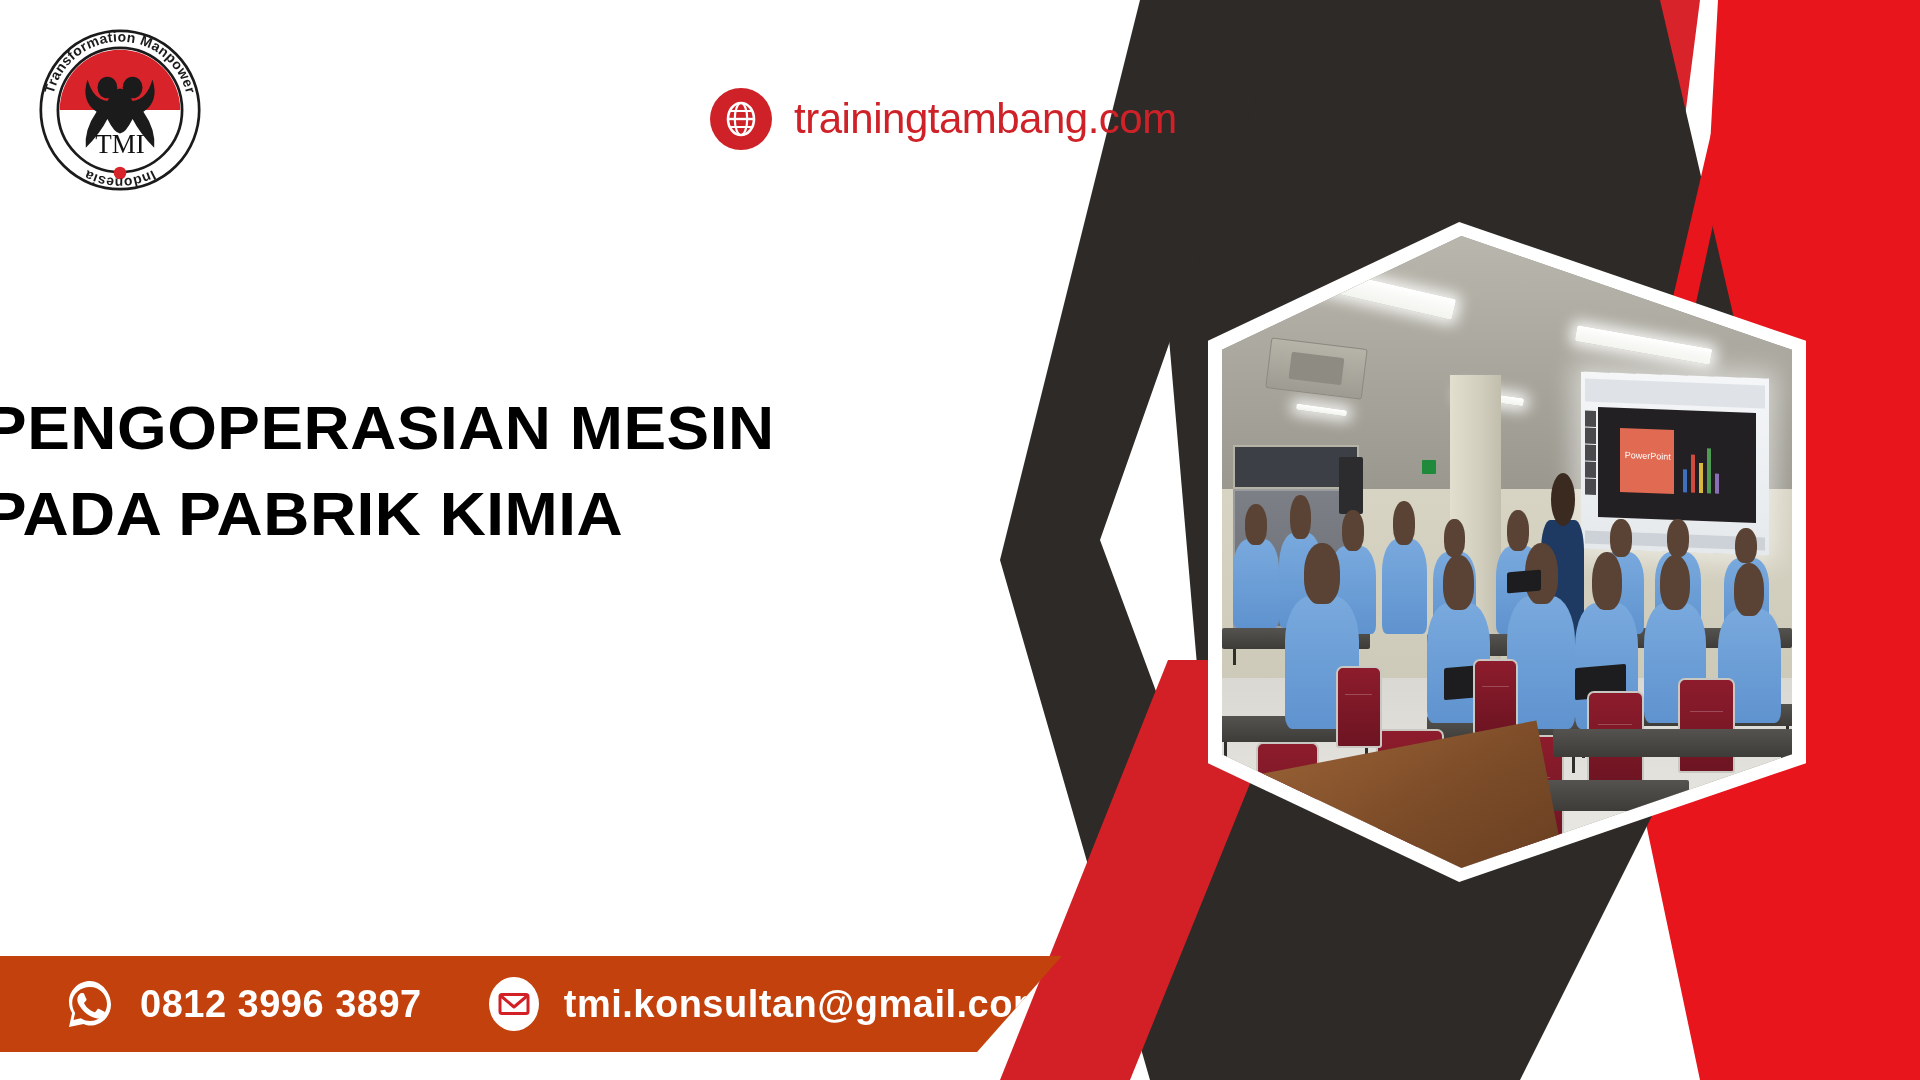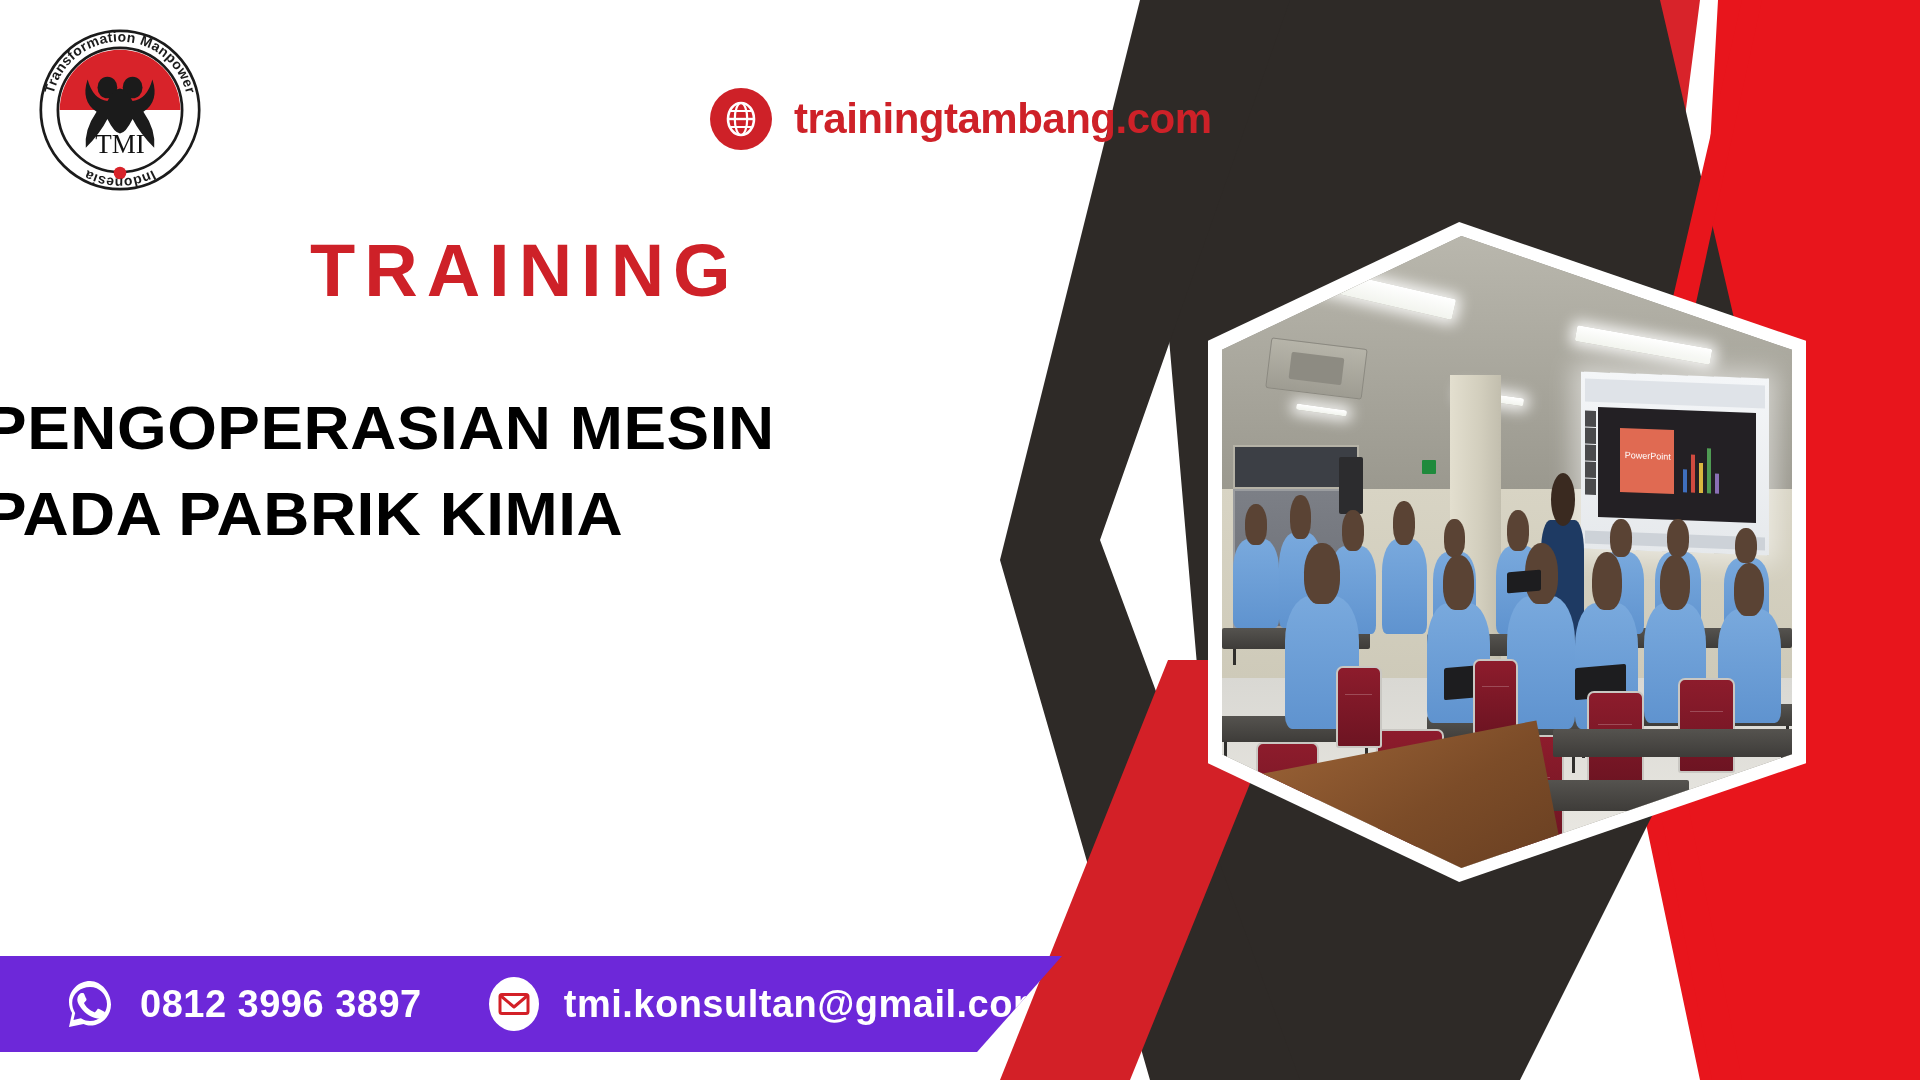--- a/index.html
+++ b/index.html
@@ -33,21 +33,21 @@
     display:flex; align-items:center; gap:22px;
   }
   .globe-badge {
     width:62px; height:62px; border-radius:50%;
     background:#CE2128;
     display:flex; align-items:center; justify-content:center;
     flex:0 0 auto;
   }
   .globe-badge svg { display:block; }
   .site-text {
-    font-size:42px; font-weight:bold;
+    font-size:42px; font-weight:normal;
     color:#CE2128;
     letter-spacing:-0.5px;
     white-space:nowrap;
   }
 
   
   .kicker {
     position:absolute; left:310px; top:228px;
     font-size:74px; font-weight:bold;
     color:#CE2128;
@@ -228,21 +228,21 @@
     position:absolute; left:-6%; bottom:-4%;
     width:64%; height:22%;
     background:linear-gradient(160deg,#9a6236,#7c4c28 55%,#6a4022);
     transform:rotate(-11deg);
   }
 
   
   .contact-bar {
     position:absolute; left:0; bottom:28px;
     width:1062px; height:96px;
-    background:#6d28d9;
+    background:#c2410c;
     clip-path:polygon(0 0, 100% 0, 92% 100%, 0 100%);
     display:flex; align-items:center;
     padding-left:62px;
     gap:64px;
   }
   .contact-item { display:flex; align-items:center; gap:22px; }
   .ci-icon { flex:0 0 auto; display:block; }
   .contact-text {
     font-size:38px; font-weight:bold; color:#ffffff;
     white-space:nowrap; letter-spacing:0.5px;
@@ -309,21 +309,20 @@
         <ellipse cx="20" cy="20" rx="13" ry="16" fill="none" stroke="#ffffff" stroke-width="2.6"></ellipse>
         <ellipse cx="20" cy="20" rx="6.2" ry="16" fill="none" stroke="#ffffff" stroke-width="2.2"></ellipse>
         <line x1="7" y1="20" x2="33" y2="20" stroke="#ffffff" stroke-width="2.4"></line>
         <line x1="9.5" y1="12" x2="30.5" y2="12" stroke="#ffffff" stroke-width="2"></line>
         <line x1="9.5" y1="28" x2="30.5" y2="28" stroke="#ffffff" stroke-width="2"></line>
       </svg>
     </span>
     <span class="site-text">trainingtambang.com</span>
   </div>
 
-  <div class="kicker">TRAINING</div>
 
   <div class="title-block">
     <span class="title-line">PENGOPERASIAN MESIN</span>
     <span class="title-line">PADA PABRIK KIMIA</span>
   </div>
 
   <div class="photo-hex">
     <div class="photo-inner">
       <div class="scene">
         <div class="ceiling"></div>

